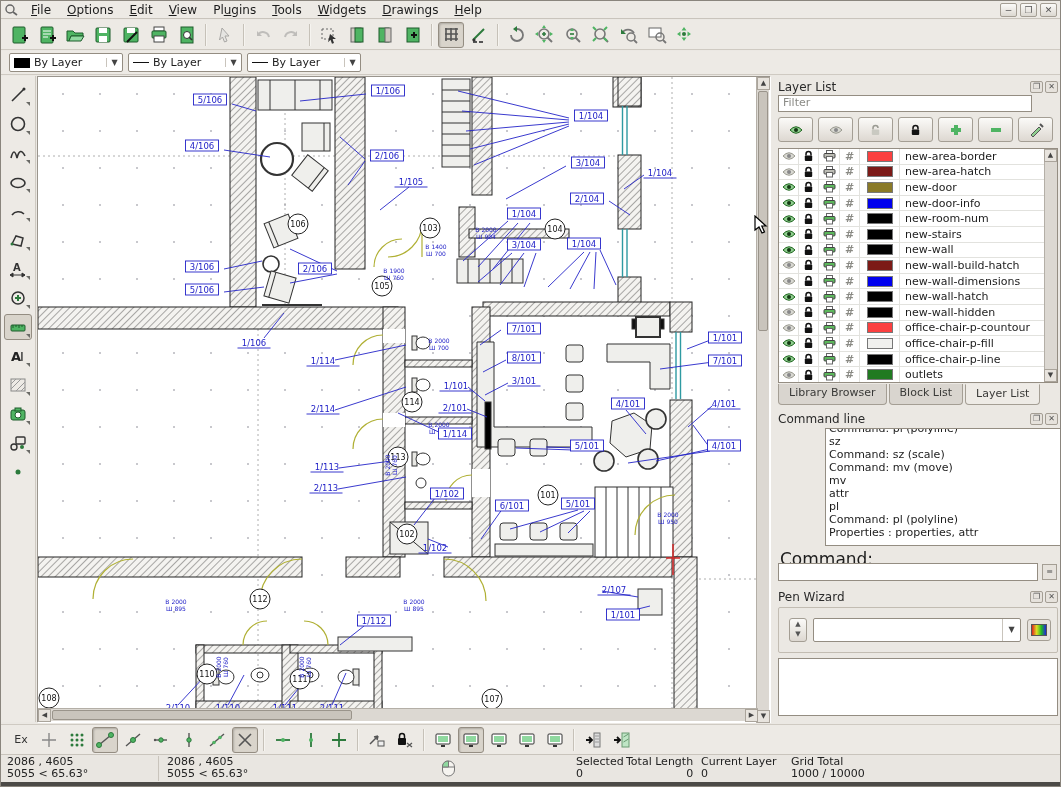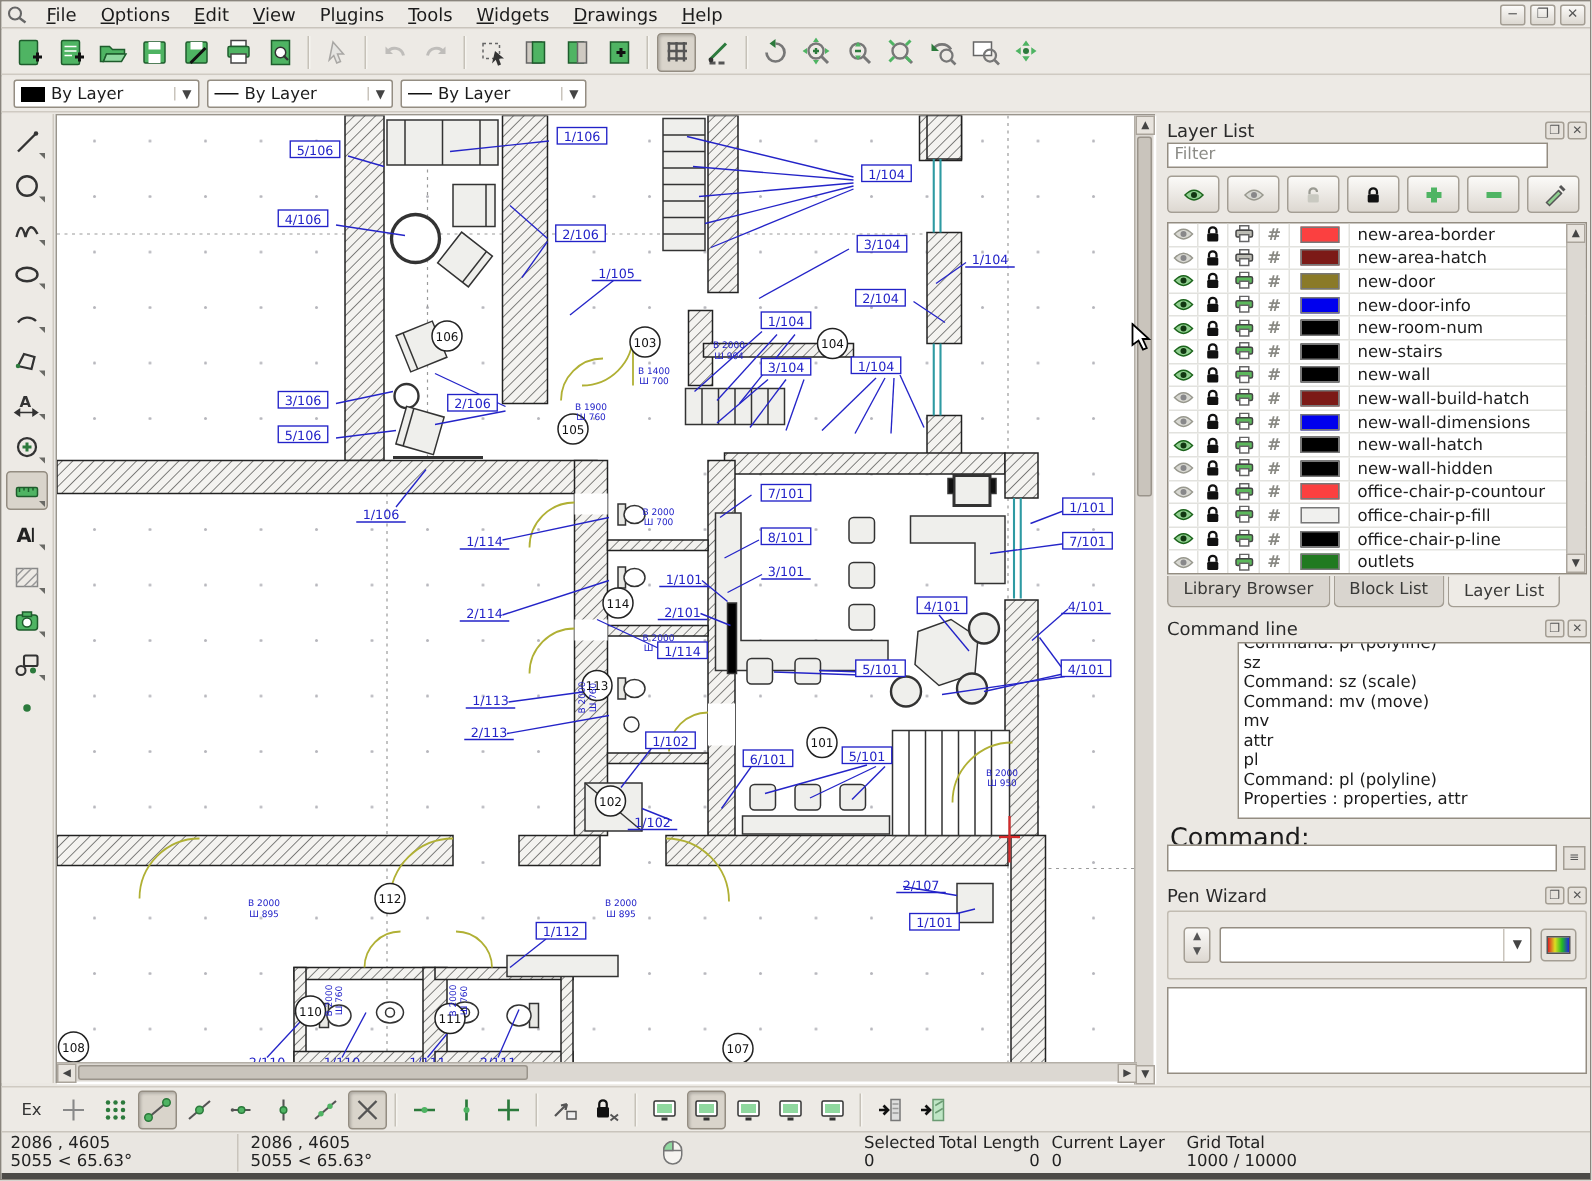--- a/index.html
+++ b/index.html
@@ -16,21 +16,21 @@
   .winbtn { width:17px; height:14px; border:1px solid #a49e94; border-radius:2px; background:linear-gradient(#fbfaf8,#dcd8d1); font-size:9px; line-height:12px; text-align:center; color:#555; }
 
   
   #main-toolbar { position:absolute; left:0; top:19px; width:100%; height:30px; background:#edeae5; border-bottom:1px solid #cfcac2; display:flex; align-items:center; padding-left:4px; }
   .tbtn { width:26px; height:26px; border:1px solid transparent; border-radius:3px; display:flex; align-items:center; justify-content:center; margin:0 1px; }
   .tbtn.pressed { border:1px solid #948d82; background:#d9d4cb; box-shadow:inset 1px 1px 2px rgba(0,0,0,.2); }
   .tbtn.disabled { opacity:.45; }
   .tsep { width:2px; height:22px; border-left:1px solid #c6c1b8; border-right:1px solid #f6f4f0; margin:0 4px; }
 
   #pen-toolbar { position:absolute; left:0; top:50px; width:100%; height:24px; background:#edeae5; border-bottom:1px solid #cfcac2; display:flex; align-items:center; padding-left:8px; }
-  .combo { width:124px; height:19px; background:#fff; border:1px solid #948d82; border-radius:2px; display:flex; align-items:center; margin-right:5px; font-size:11px; }
+  .combo { width:114px; height:19px; background:#fff; border:1px solid #948d82; border-radius:2px; display:flex; align-items:center; margin-right:5px; font-size:11px; }
   .combo .swatch { width:16px; height:10px; margin:0 4px; }
   .combo .cline { width:16px; height:1px; background:#111; margin:0 4px; }
   .combo .ctext { flex:1; }
   .combo .carr { width:16px; border-left:1px solid #c9c4bc; color:#444; font-size:8px; text-align:center; }
 
   
   #left-toolbar { position:absolute; left:0; top:75px; width:35px; height:646px; background:#edeae5; border-right:1px solid #cfcac2; display:flex; flex-direction:column; align-items:center; padding-top:6px; }
   .ltbtn { width:28px; height:26px; margin-bottom:3px; position:relative; display:flex; align-items:center; justify-content:center; border:1px solid transparent; border-radius:3px; }
   .ltbtn.pressed { border:1px solid #948d82; background:#d9d4cb; }
   .ltbtn .dd { position:absolute; right:1px; bottom:1px; width:0; height:0; border-left:4px solid transparent; border-top:4px solid #6a6a66; }

